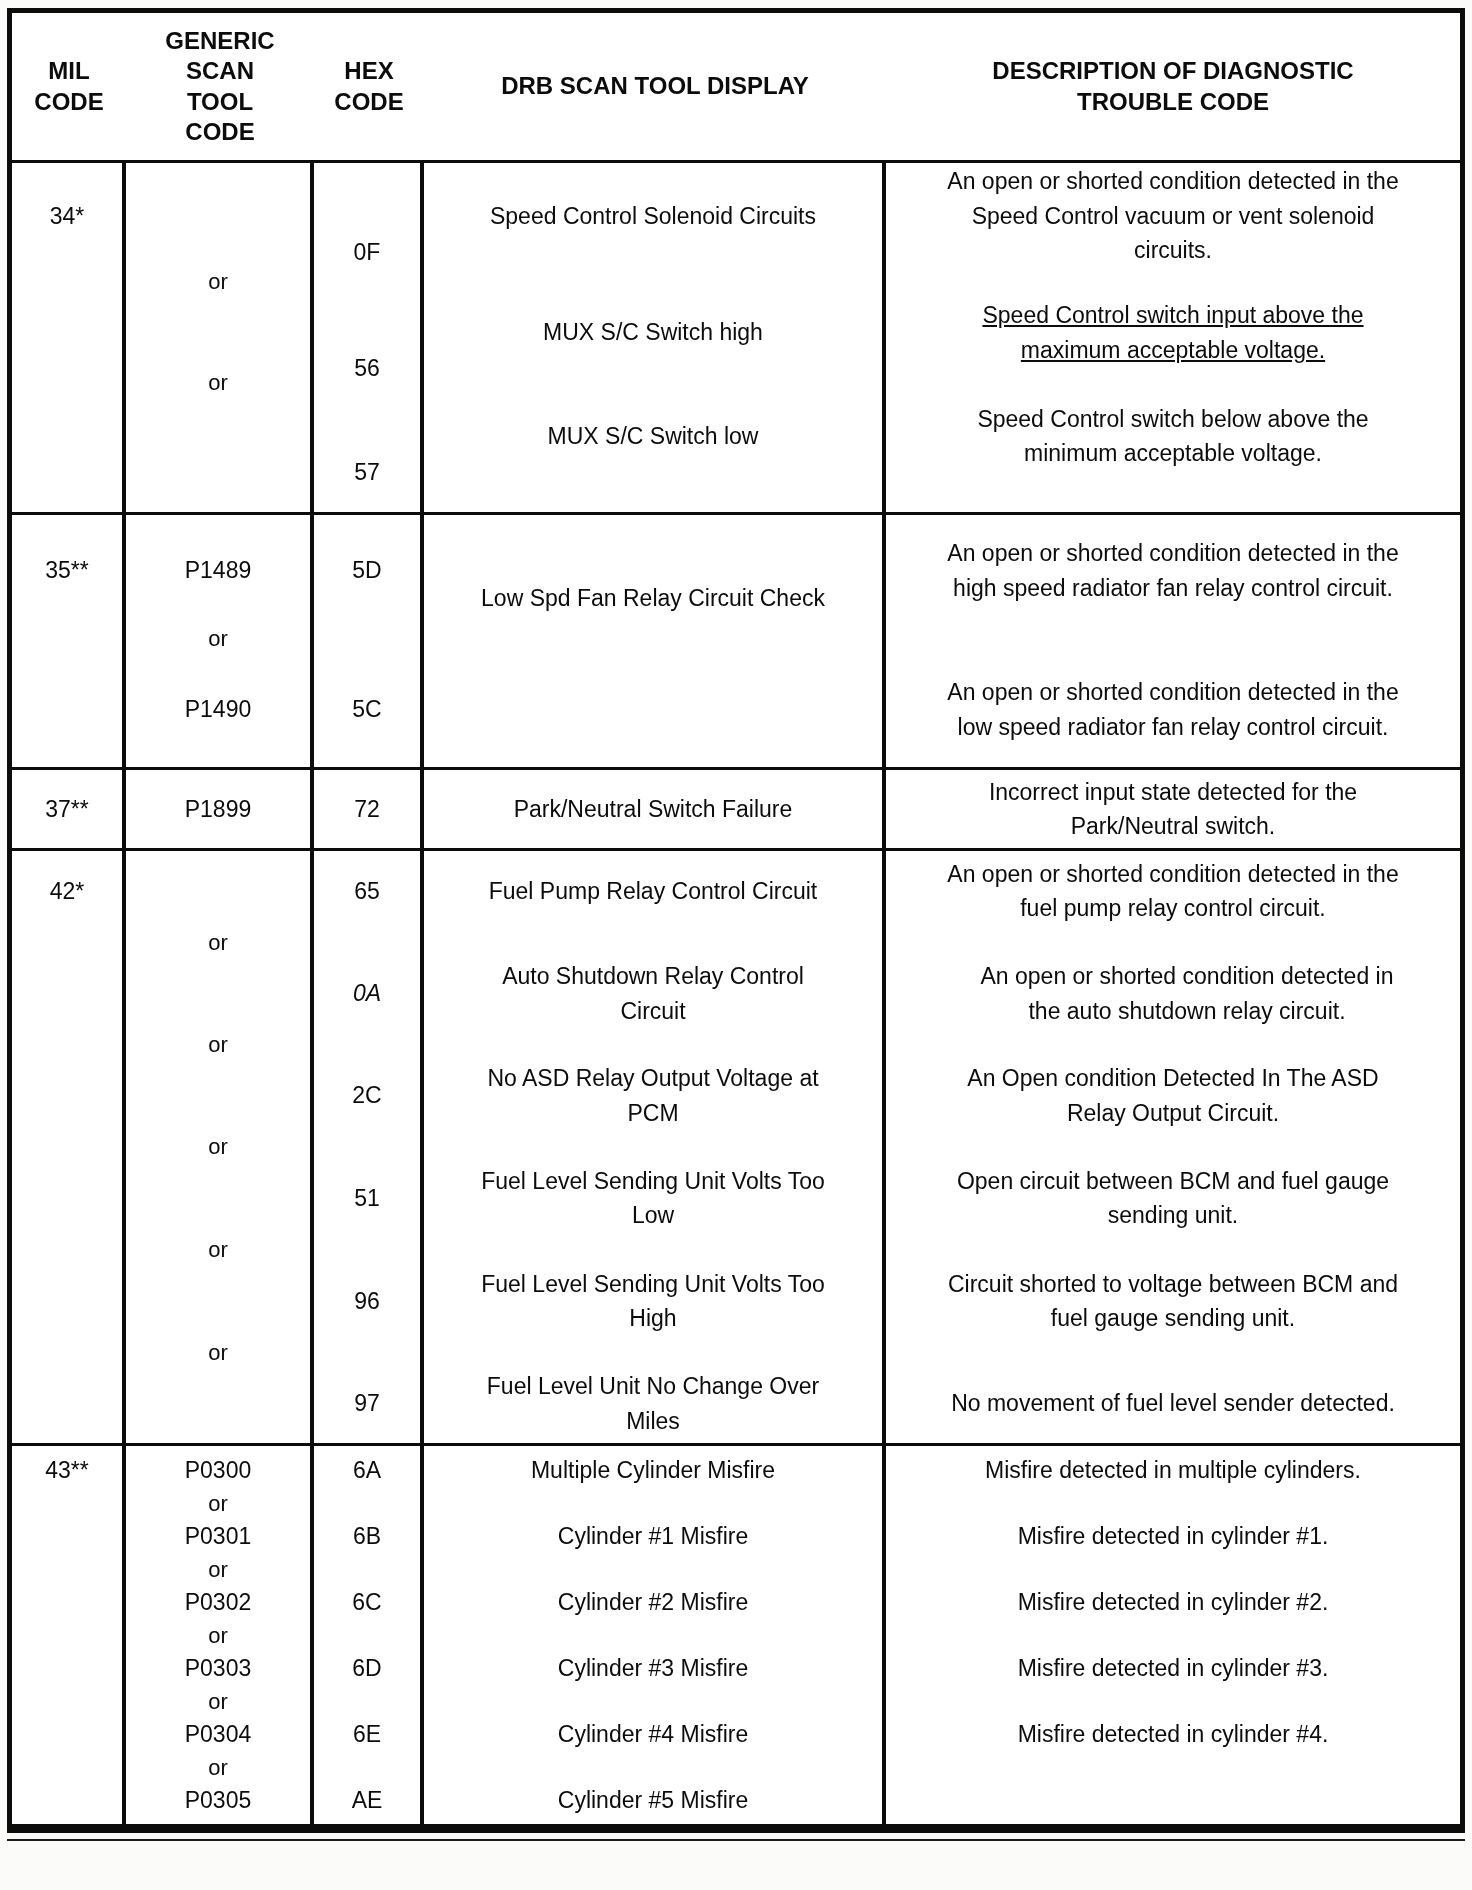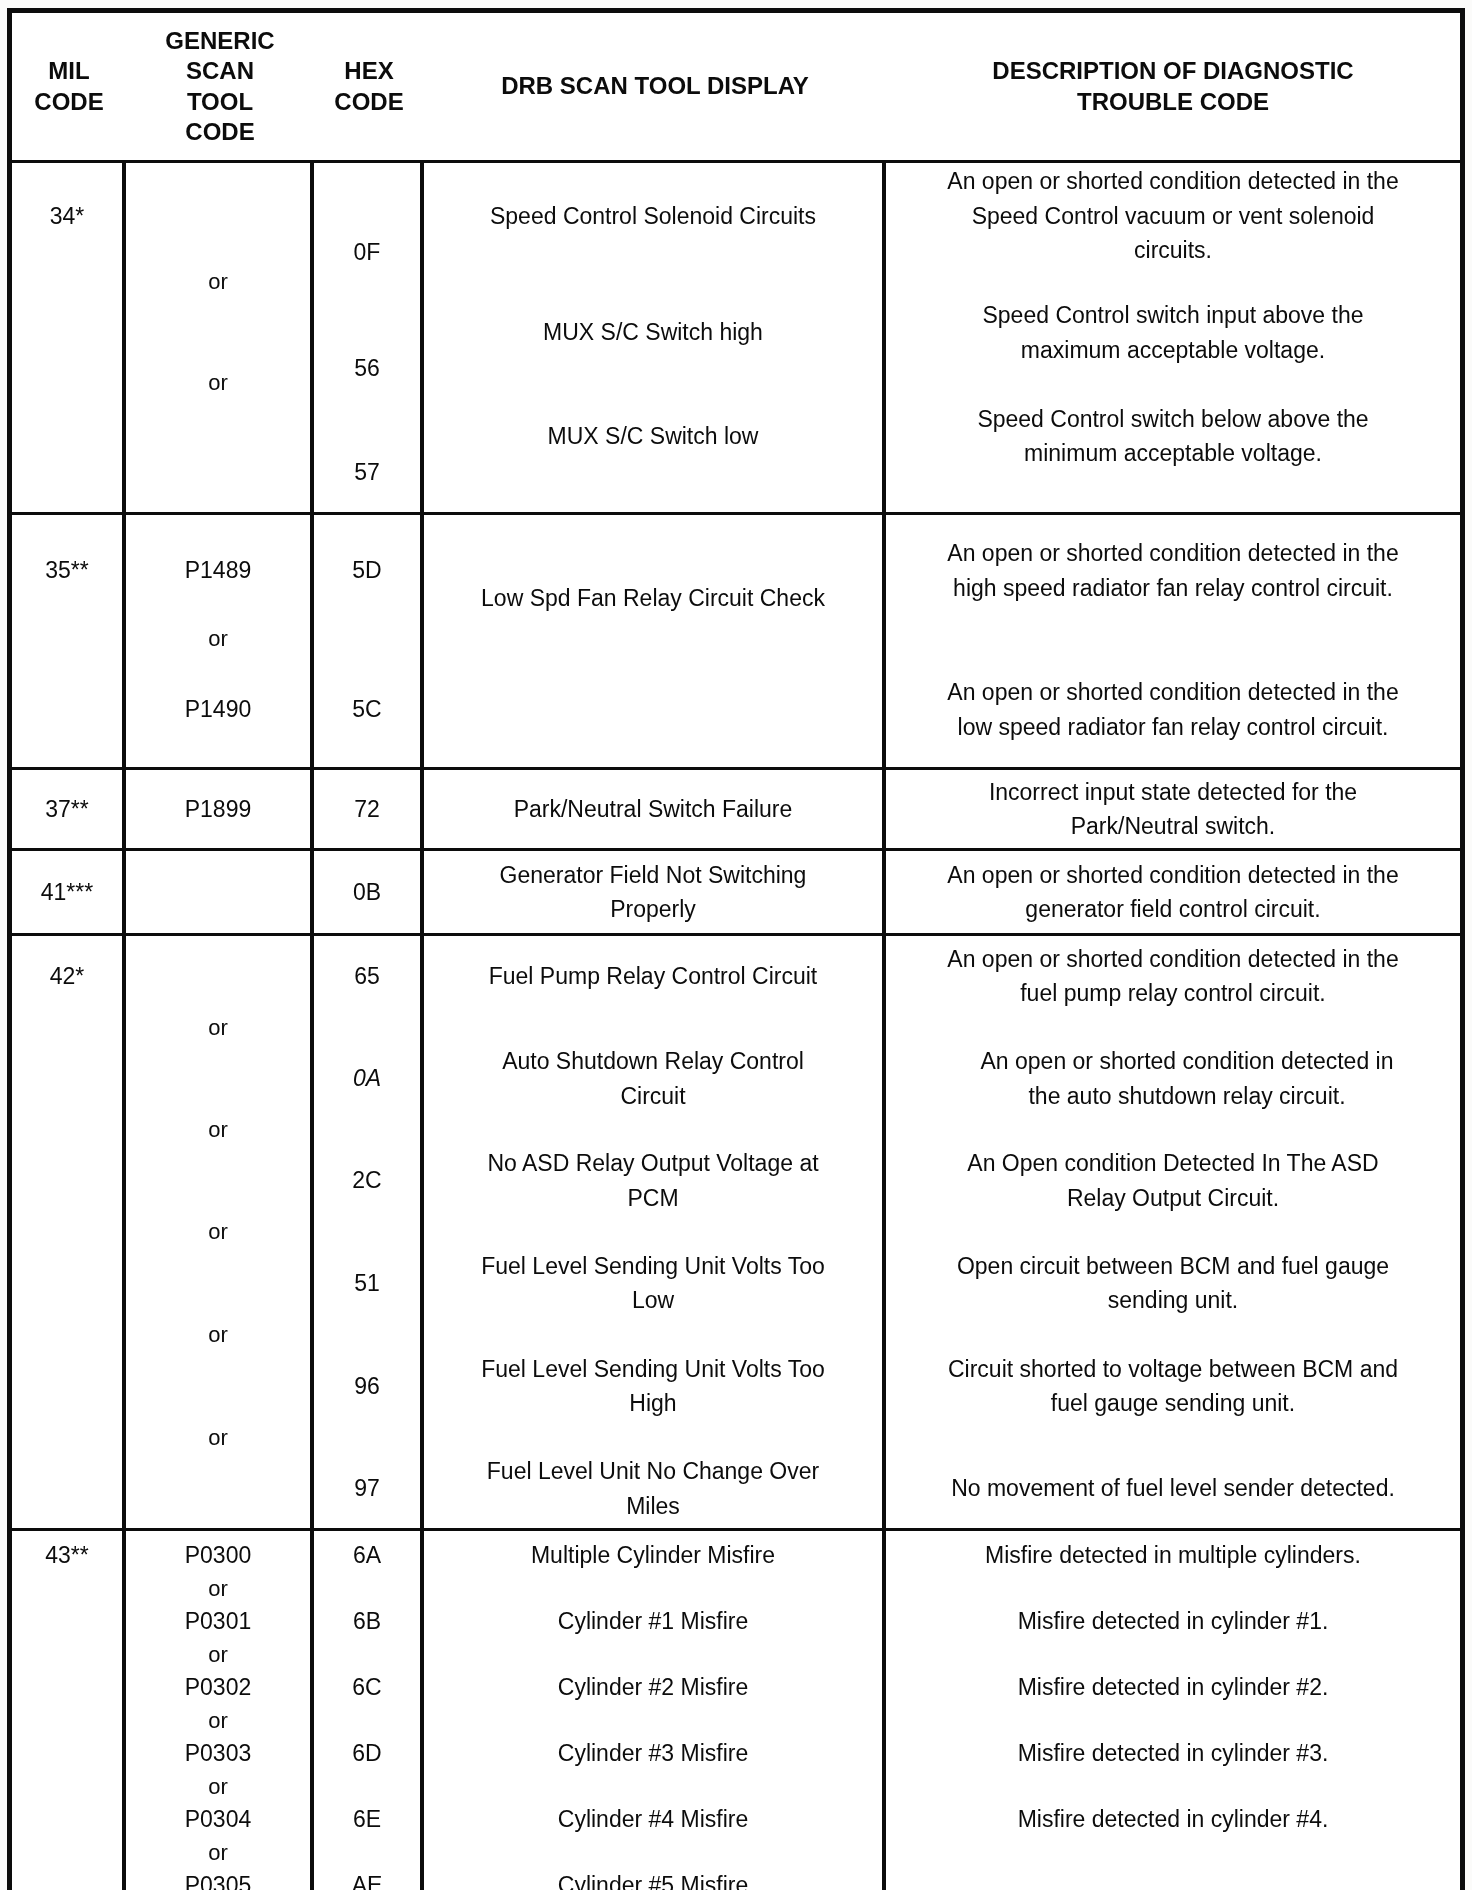--- a/index.html
+++ b/index.html
@@ -109,21 +109,21 @@
           <div class="col c3">
             <div class="sub" style="height: 106px;">Speed Control Solenoid Circuits</div>
             <div class="sub" style="height: 26px;"></div>
             <div class="sub" style="height: 75px;">MUX S/C Switch high</div>
             <div class="sub" style="height: 26px;"></div>
             <div class="sub" style="height: 80px;">MUX S/C Switch low</div>
           </div>
           <div class="col c4">
             <div class="sub" style="height: 106px;">An open or shorted condition detected in the Speed Control vacuum or vent solenoid circuits.</div>
             <div class="sub" style="height: 26px;"></div>
-            <div class="sub" style="height: 75px;">Speed Control switch input above the maximum acceptable voltage.</div>
+            <div class="sub" style="height: 75px; text-decoration: underline;">Speed Control switch input above the maximum acceptable voltage.</div>
             <div class="sub" style="height: 26px;"></div>
             <div class="sub" style="height: 80px;">Speed Control switch below above the minimum acceptable voltage.</div>
           </div>
         </div>
         <div class="block">
           <div class="col c0">
             <div class="sub" style="height: 111px;">35**</div>
             <div class="sub" style="height: 26px;"></div>
             <div class="sub" style="height: 115px;"></div>
           </div>
@@ -155,37 +155,20 @@
             <div class="sub" style="height: 78px;">P1899</div>
           </div>
           <div class="col c2">
             <div class="sub" style="height: 78px;">72</div>
           </div>
           <div class="col c3">
             <div class="sub" style="height: 78px;">Park/Neutral Switch Failure</div>
           </div>
           <div class="col c4">
             <div class="sub" style="height: 78px;">Incorrect input state detected for the Park/Neutral switch.</div>
-          </div>
-        </div>
-        <div class="block">
-          <div class="col c0">
-            <div class="sub" style="height: 82px;">41***</div>
-          </div>
-          <div class="col c1">
-            <div class="sub" style="height: 82px;"></div>
-          </div>
-          <div class="col c2">
-            <div class="sub" style="height: 82px;">0B</div>
-          </div>
-          <div class="col c3">
-            <div class="sub" style="height: 82px;">Generator Field Not Switching Properly</div>
-          </div>
-          <div class="col c4">
-            <div class="sub" style="height: 82px;">An open or shorted condition detected in the generator field control circuit.</div>
           </div>
         </div>
         <div class="block">
           <div class="col c0">
             <div class="sub" style="height: 80px;">42*</div>
             <div class="sub" style="height: 23px;"></div>
             <div class="sub" style="height: 79px;"></div>
             <div class="sub" style="height: 23px;"></div>
             <div class="sub" style="height: 79px;"></div>
             <div class="sub" style="height: 23px;"></div>

